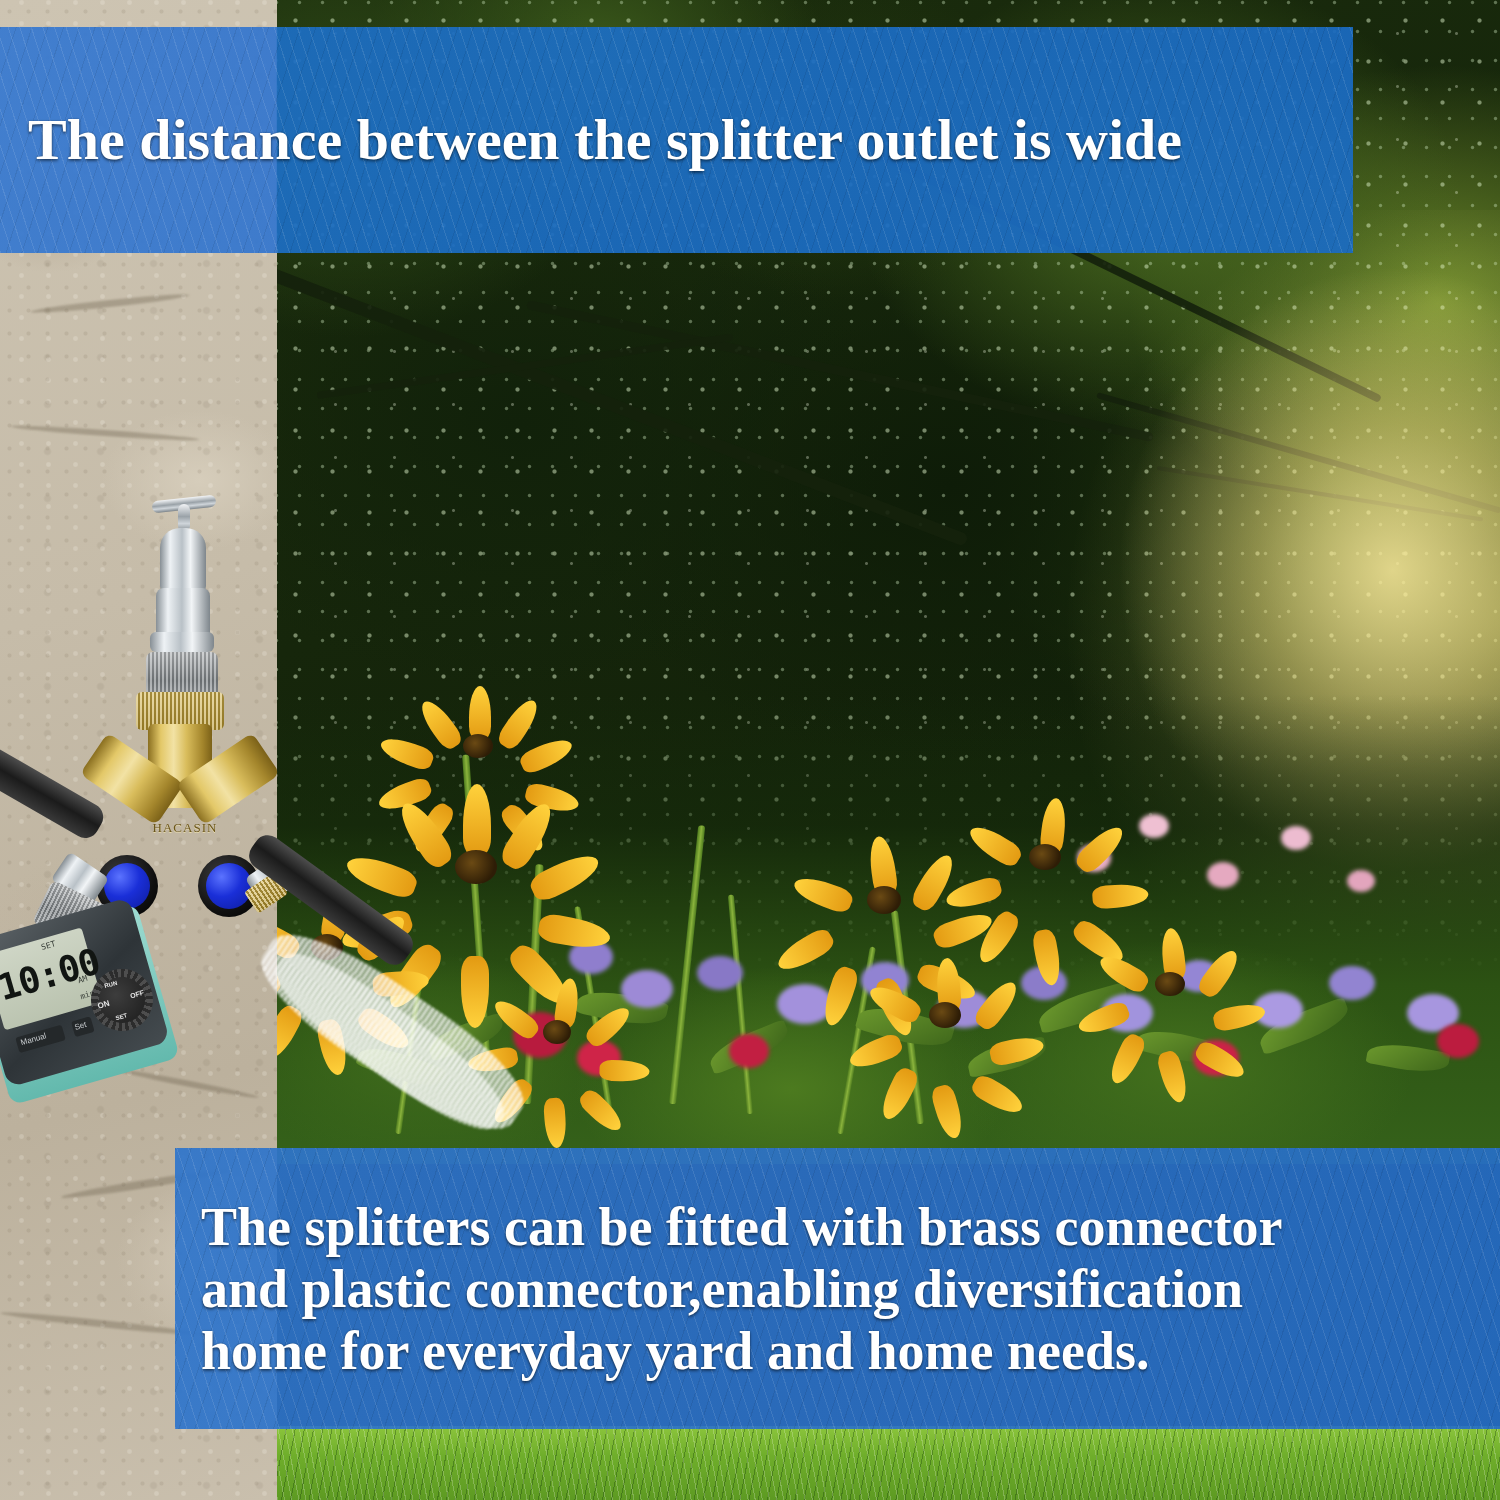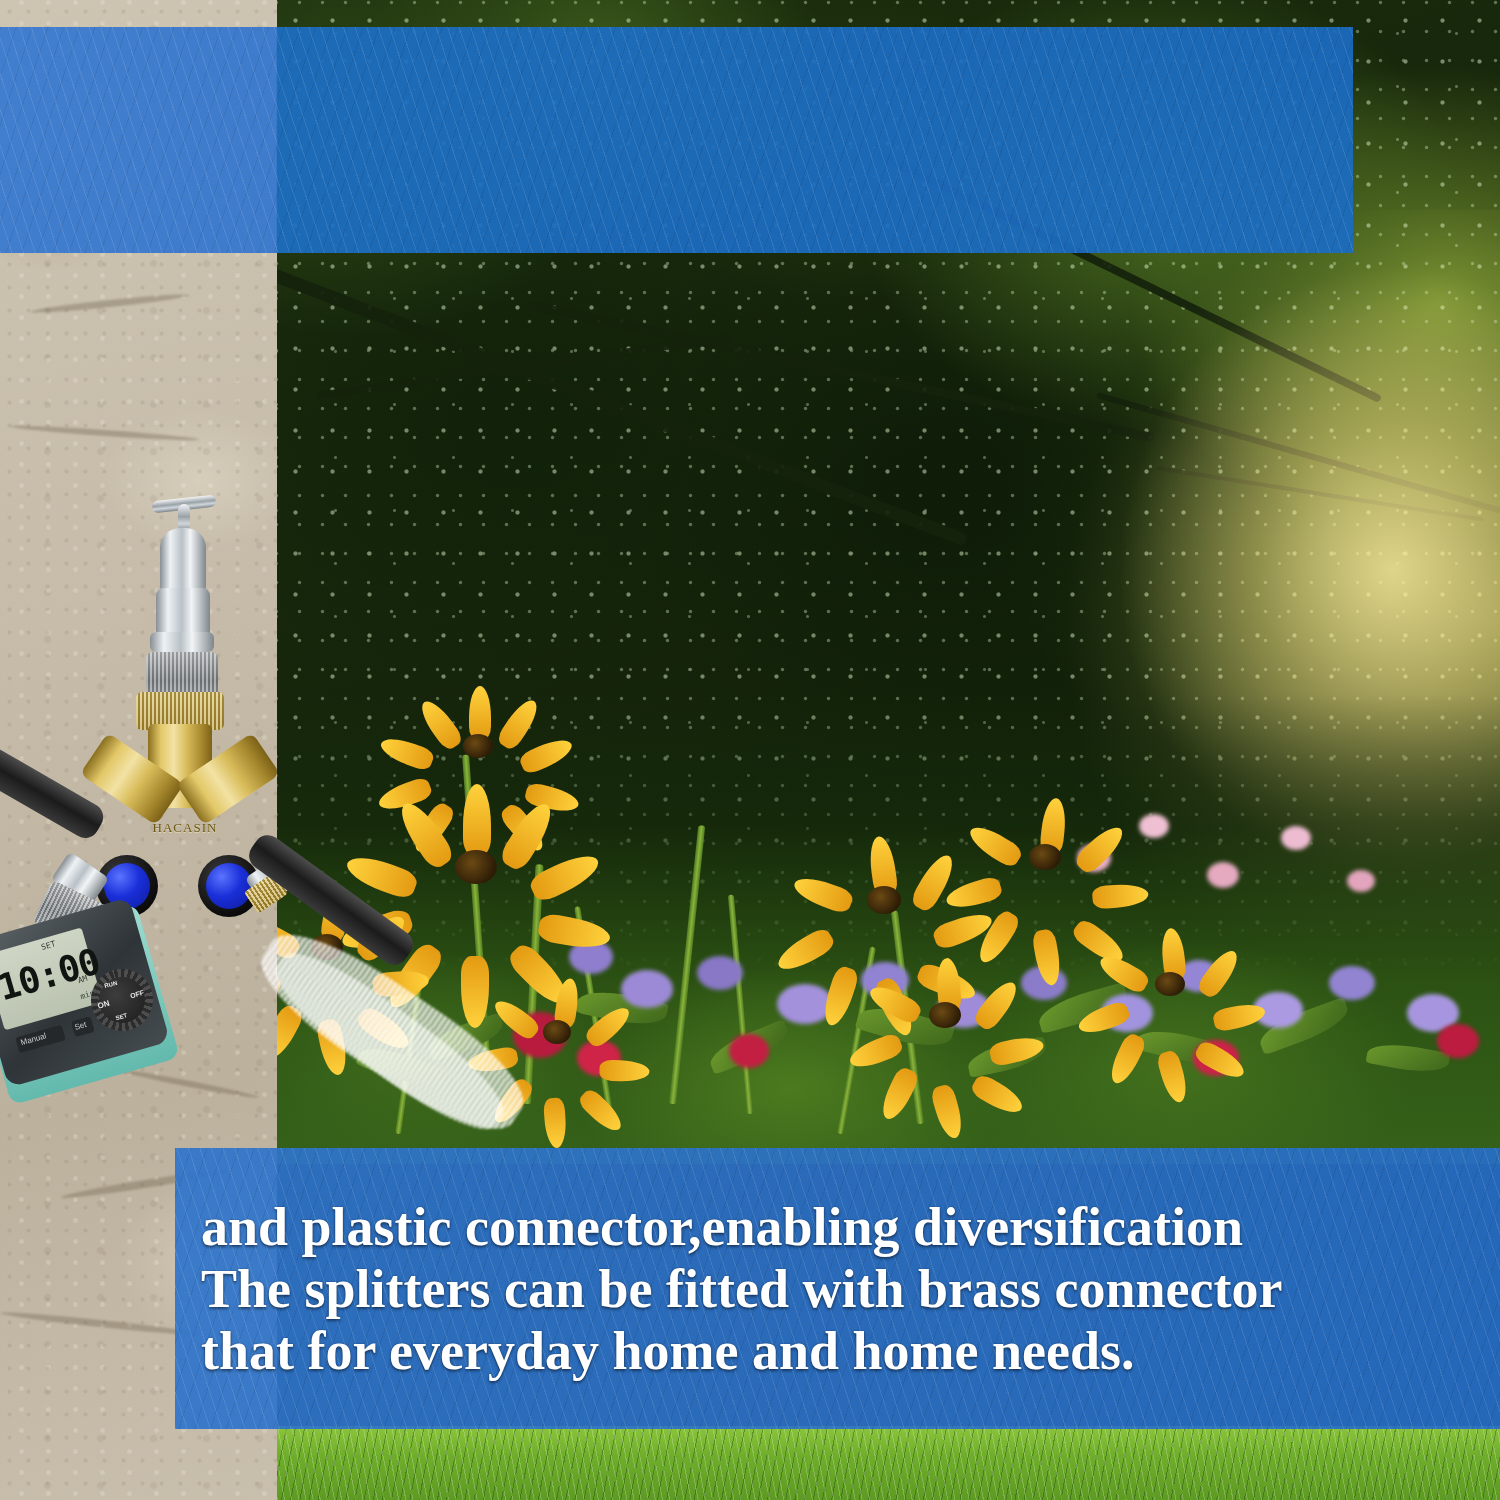--- a/index.html
+++ b/index.html
@@ -418,22 +418,23 @@
     <div class="tbtn-label" style="left:26px;top:106px;font-size:8px;">Manual</div>
     <div class="tbtn" style="left:80px;top:104px;width:20px;height:16px;"></div>
     <div class="tbtn-label" style="left:82px;top:106px;font-size:8px;">Set</div>
   </div>
 
   <div class="spray" style="left:268px;top:905px;width:300px;height:86px;transform:rotate(34deg);"></div>
   <div class="spray" style="left:280px;top:930px;width:270px;height:64px;transform:rotate(36deg);opacity:.8;"></div>
 
   <div class="banner" id="banner-top">
     <div class="bannertex"></div>
+    <div class="line">The distance between the splitter outlet is wide</div>
   </div>
 
   <div class="banner" id="banner-bot">
     <div class="bannertex"></div>
+    <div class="line">The splitters can be fitted with brass connector</div>
     <div class="line">and plastic connector,enabling diversification</div>
-    <div class="line">The splitters can be fitted with brass connector</div>
-    <div class="line">that for everyday home and home needs.</div>
+    <div class="line">home for everyday yard and home needs.</div>
   </div>
 
 </div>
 
 </body></html>

